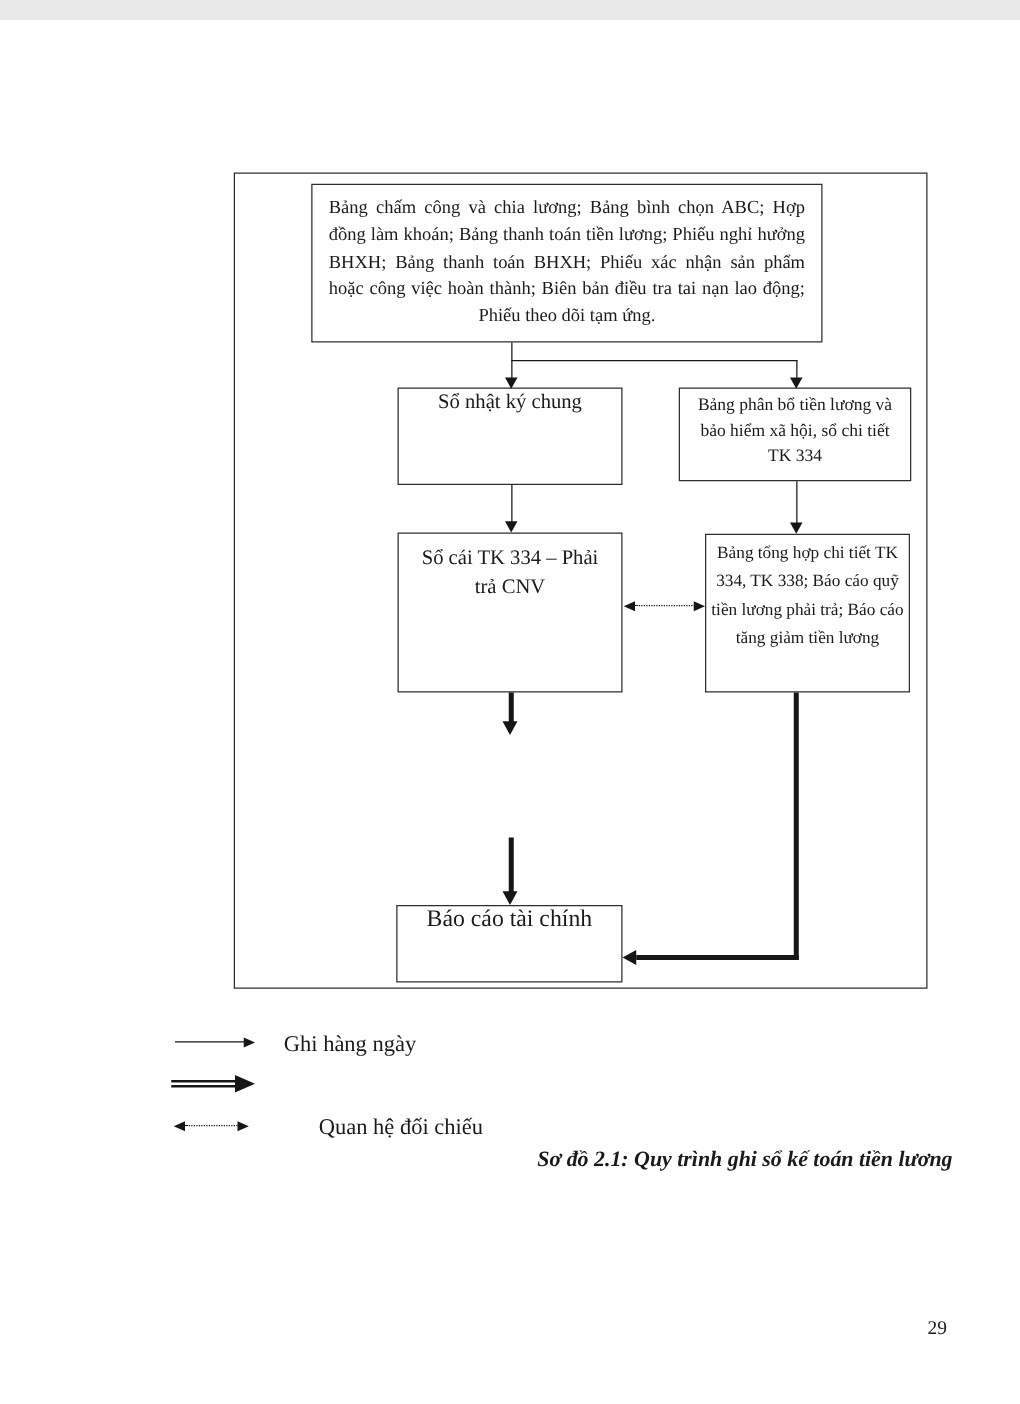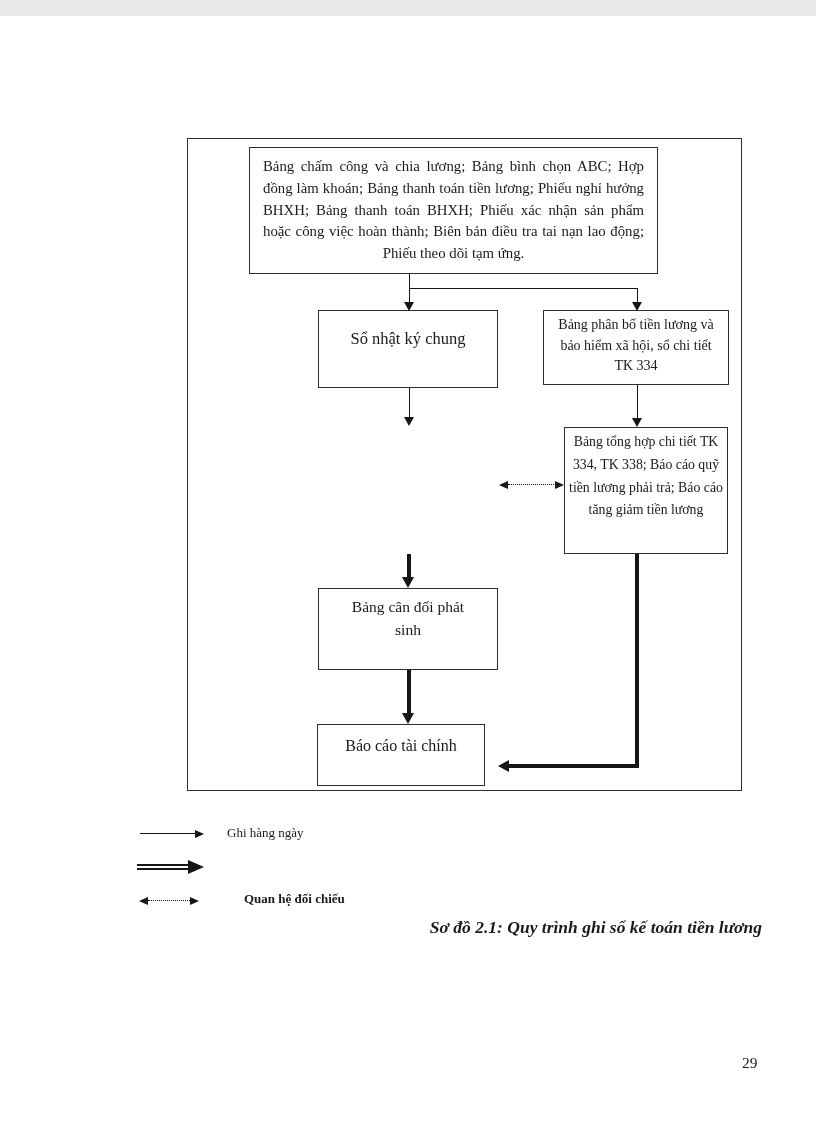--- a/index.html
+++ b/index.html
@@ -14,26 +14,26 @@
   }
   .box {
     position:absolute; border:1.6px solid #2e2e2e; background:#fff;
     box-sizing:border-box; text-align:center;
   }
   #top-box {
     left:249px; top:131px; width:409px; height:127px;
     font-size:14.8px; line-height:21.8px; padding:8px 13px 0 13px;
     text-align:justify; text-align-last:center;
   }
-  #journal-box   { left:318px; top:294px; width:180px; height:78px;  font-size:16.5px; padding-top:18px; }
+  #journal-box   { left:318px; top:294px; width:180px; height:78px;  font-size:16.5px; padding-top:0; }
   #allocation-box{ left:543px; top:294px; width:186px; height:75px;  font-size:14px;   line-height:20.5px; padding:4px 6px;text-align:center; }
   #ledger-box    { left:318px; top:410px; width:180px; height:128px; font-size:16.5px; line-height:23px; padding:7px 18px; }
   #summary-box   { left:564px; top:411px; width:164px; height:127px; font-size:13.8px; line-height:22.8px; padding:3px 2px; }
   #trial-box     { left:318px; top:572px; width:180px; height:82px;  font-size:15.5px; line-height:23px; padding:6px 22px; }
-  #report-box    { left:317px; top:708px; width:168px; height:62px;  font-size:16px; padding-top:12px; }
+  #report-box    { left:317px; top:708px; width:181px; height:62px;  font-size:19px; padding-top:0; }
 
   .ln { position:absolute; background:#161616; }
   .dotted-ln { position:absolute; border-top:1.4px dotted #161616; height:0; }
 
   .ah-down {
     position:absolute; width:0; height:0;
     border-left:5px solid transparent; border-right:5px solid transparent;
     border-top:9px solid #161616;
   }
   .ah-down-lg {
@@ -58,44 +58,44 @@
   }
   .dbl-line {
     position:absolute; height:2px; background:transparent;
     border-top:2px solid #161616; border-bottom:2px solid #161616;
   }
   .ah-right-big {
     position:absolute; width:0; height:0;
     border-top:7.5px solid transparent; border-bottom:7.5px solid transparent;
     border-left:16px solid #161616;
   }
-  .legend-label { position:absolute; font-size:13px; white-space:nowrap; }
+  .legend-label { position:absolute; font-size:18px; white-space:nowrap; }
   .caption {
     position:absolute; left:150px; top:901px; width:612px; text-align:right;
     font-size:17.5px; font-weight:bold; font-style:italic; white-space:nowrap;
   }
   .page-number { position:absolute; left:742px; top:1038px; width:45px; font-size:15.5px; }
 </style>
 </head>
 <body>
 
 <div class="page">
 
   <div class="frame"></div>
 
   <div class="box" id="top-box">Bảng chấm công và chia lương; Bảng bình chọn ABC; Hợp đồng làm khoán; Bảng thanh toán tiền lương; Phiếu nghỉ hưởng BHXH; Bảng thanh toán BHXH; Phiếu xác nhận sản phẩm hoặc công việc hoàn thành; Biên bản điều tra tai nạn lao động; Phiếu theo dõi tạm ứng.</div>
 
   <div class="box" id="journal-box">Sổ nhật ký chung</div>
 
   <div class="box" id="allocation-box">Bảng phân bổ tiền lương và bảo hiểm xã hội, sổ chi tiết TK 334</div>
 
+  <div class="box" id="ledger-box">Sổ cái TK 334 – Phải trả CNV</div>
 
   <div class="box" id="summary-box">Bảng tổng hợp chi tiết TK 334, TK 338; Báo cáo quỹ tiền lương phải trả; Báo cáo tăng giảm tiền lương</div>
 
-  <div class="box" id="trial-box">Bảng cân đối phát sinh</div>
 
   <div class="box" id="report-box">Báo cáo tài chính</div>
 
   <div class="ln" style="left:409px; top:258px; width:1.4px; height:29px;"></div>
   <div class="ah-down" style="left:404px; top:286px;"></div>
   <div class="ln" style="left:409px; top:272px; width:229px; height:1.4px;"></div>
   <div class="ln" style="left:637px; top:272px; width:1.4px; height:15px;"></div>
   <div class="ah-down" style="left:632px; top:286px;"></div>
 
   <div class="ln" style="left:409px; top:372px; width:1.4px; height:30px;"></div>
@@ -121,19 +121,19 @@
   <div class="ln" style="left:140px; top:817px; width:56px; height:1.4px;"></div>
   <div class="ah-right-sm" style="left:195px; top:813.5px;"></div>
   <div class="legend-label" style="left:227px; top:809px;">Ghi hàng ngày</div>
 
   <div class="dbl-line" style="left:137px; top:848px; width:54px;"></div>
   <div class="ah-right-big" style="left:188px; top:843.5px;"></div>
 
   <div class="ah-left-sm" style="left:139px; top:880.5px;"></div>
   <div class="dotted-ln" style="left:148px; top:884px; width:42px;"></div>
   <div class="ah-right-sm" style="left:190px; top:880.5px;"></div>
-  <div class="legend-label" style="left:244px; top:875px;font-weight:bold;">Quan hệ đối chiếu</div>
+  <div class="legend-label" style="left:255px; top:875px;">Quan hệ đối chiếu</div>
 
   <div class="caption">Sơ đồ 2.1: Quy trình ghi sổ kế toán tiền lương</div>
 
   <div class="page-number">29</div>
 
 </div>
 
 </body></html>

